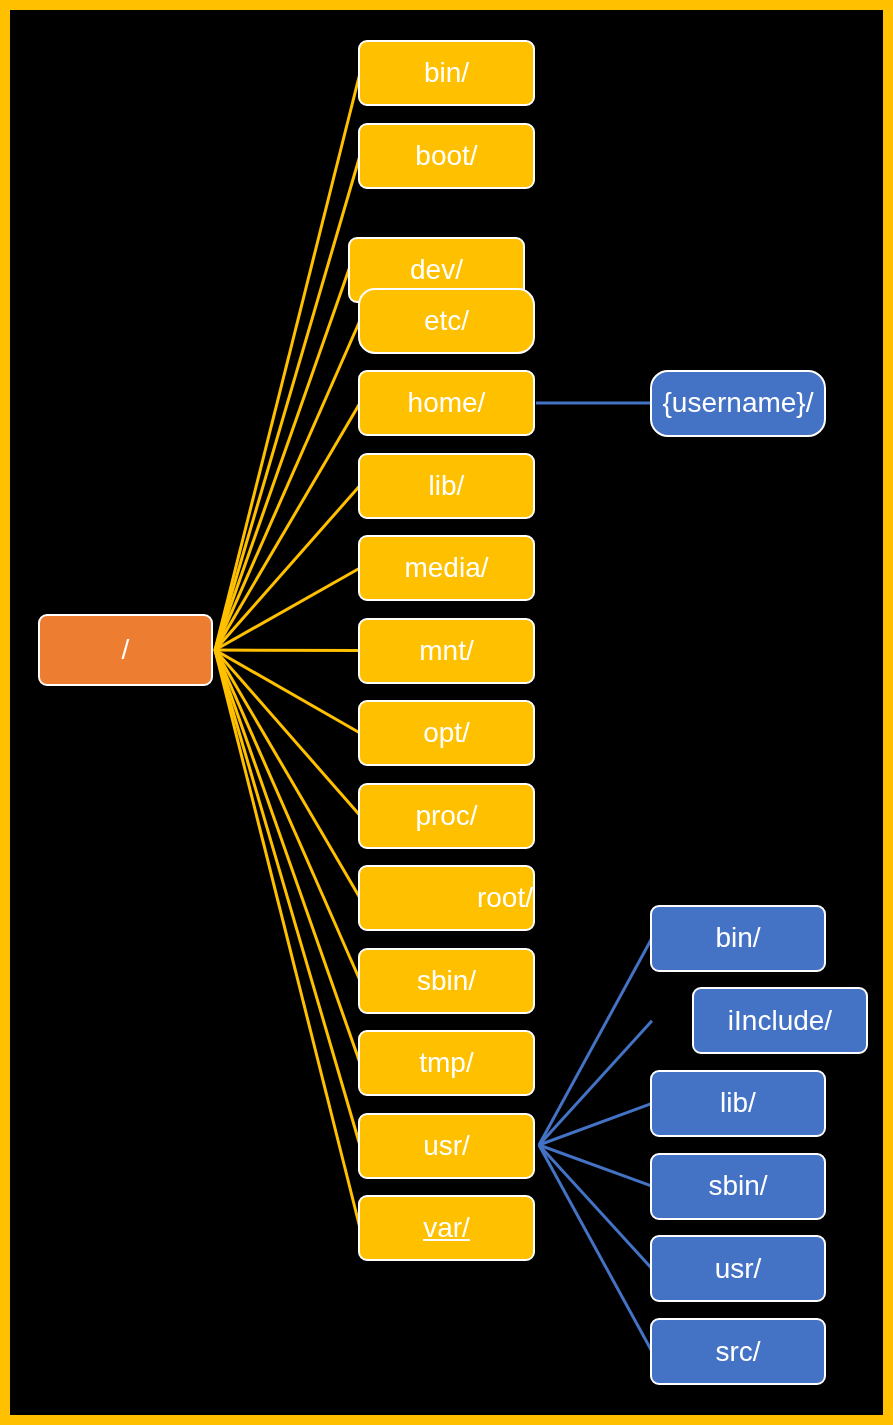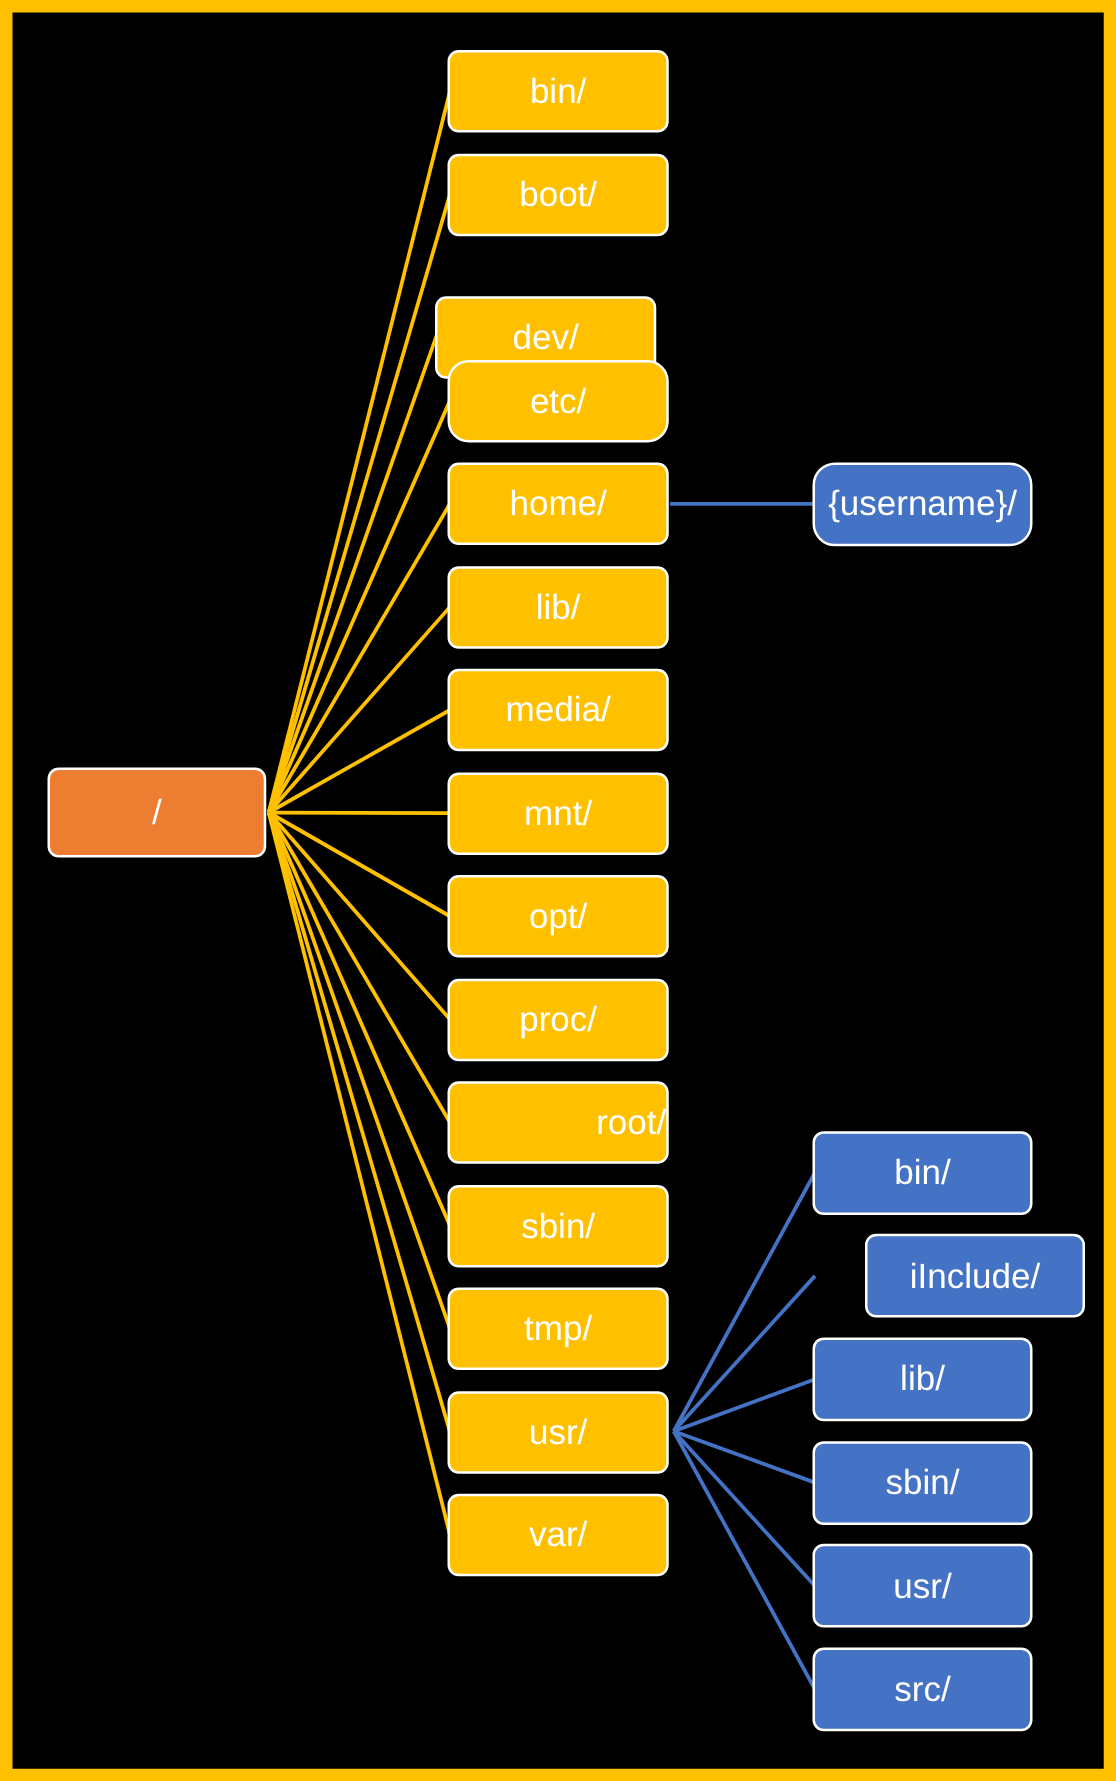--- a/index.html
+++ b/index.html
@@ -114,21 +114,21 @@
       </div>
       <div class="node node-l1" style="left: 358px; top: 947.5px; width: 177px; height: 66px;">
         <span>sbin/</span>
       </div>
       <div class="node node-l1" style="left: 358px; top: 1030px; width: 177px; height: 66px;">
         <span>tmp/</span>
       </div>
       <div class="node node-l1" style="left: 358px; top: 1112.5px; width: 177px; height: 66px;">
         <span>usr/</span>
       </div>
-      <div class="node node-l1" style="left: 358px; top: 1195px; width: 177px; height: 66px;">
+      <div class="node node-l1" style="left: 358px; top: 1195px; width: 177px; height: 66px; text-decoration: underline;">
         <span>var/</span>
       </div>
       <div class="node node-l2" style="left: 650px; top: 369.5px; width: 176px; height: 67px; border-radius: 18px;">
         <span>{username}/</span>
       </div>
       <div class="node node-l2" style="left: 650px; top: 904.5px; width: 176px; height: 67px;">
         <span>bin/</span>
       </div>
       <div class="node node-l2" style="left: 650px; top: 987.2px; width: 176px; height: 67px; margin-left: 42px;">
         <span>iInclude/</span>

